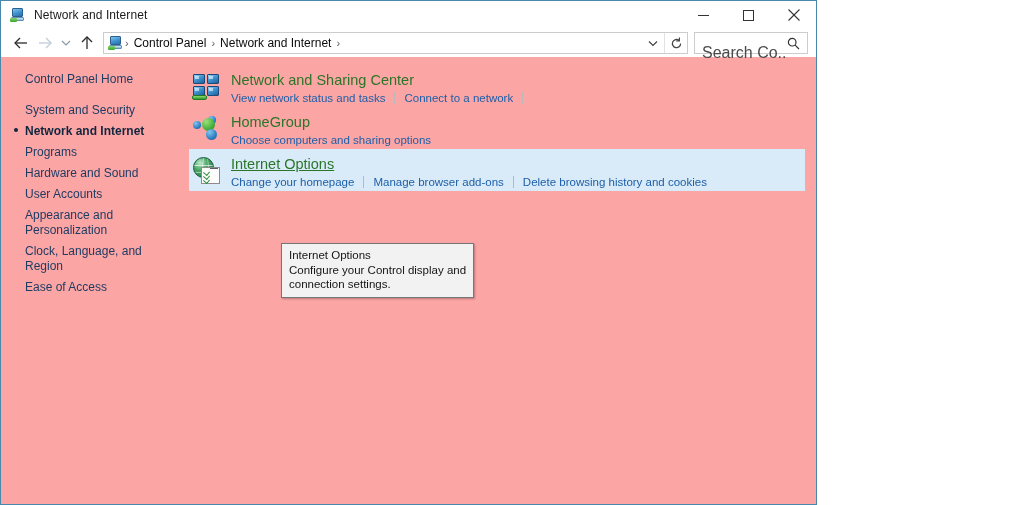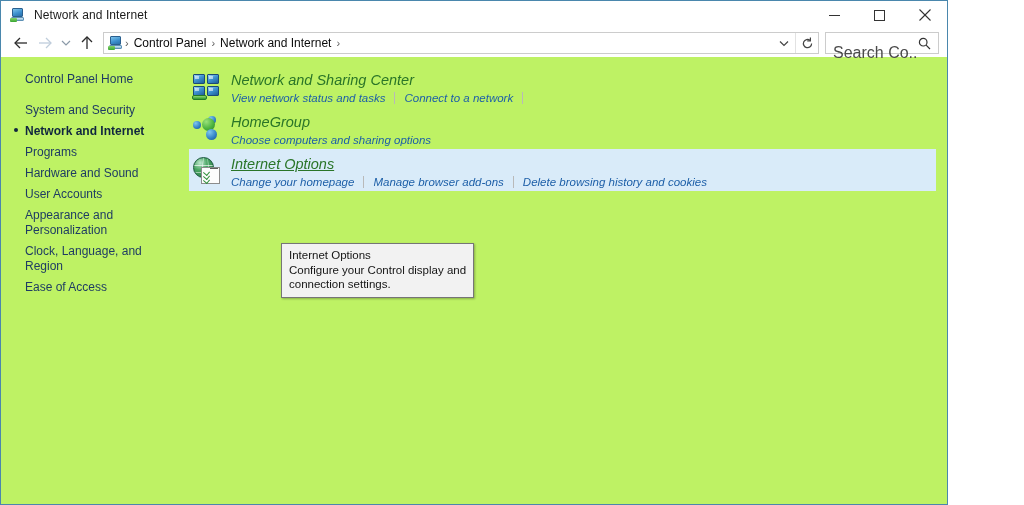--- a/index.html
+++ b/index.html
@@ -11,26 +11,26 @@
     width: 1024px;
     height: 505px;
     overflow: hidden;
     font-family: "Liberation Sans", sans-serif;
     -webkit-font-smoothing: antialiased;
   }
 
   .window {
     position: absolute;
     left: 0; top: 0;
-    width: 948px;
+    width: 817px;
     height: 505px;
     box-sizing: border-box;
     border: 1px solid #4a87ad;
     border-top: none;
-    background: #bef264;
+    background: #fca5a5;
   }
 
   
   .titlebar {
     position: relative;
     height: 28px;
     background: #ffffff;
     display: flex;
     align-items: center;
     border-top: 1px solid #4a87ad;
@@ -206,21 +206,21 @@
     box-sizing: content-box;
   }
   .cat.selected { background: #d9ebf9; margin-right: 11px; }
 
   .cat-icon {
     width: 32px; height: 32px;
     flex: 0 0 32px;
     margin-left: 2px;
     position: relative;
   }
-  .cat-body { margin-left: 8px; font-style: italic; }
+  .cat-body { margin-left: 8px; }
   .cat-title {
     font-size: 14.5px;
     color: #2a7528;
     line-height: 17px;
     display: inline-block;
   }
   .cat.selected .cat-title {
     text-decoration: underline;
   }
   .cat-links {

